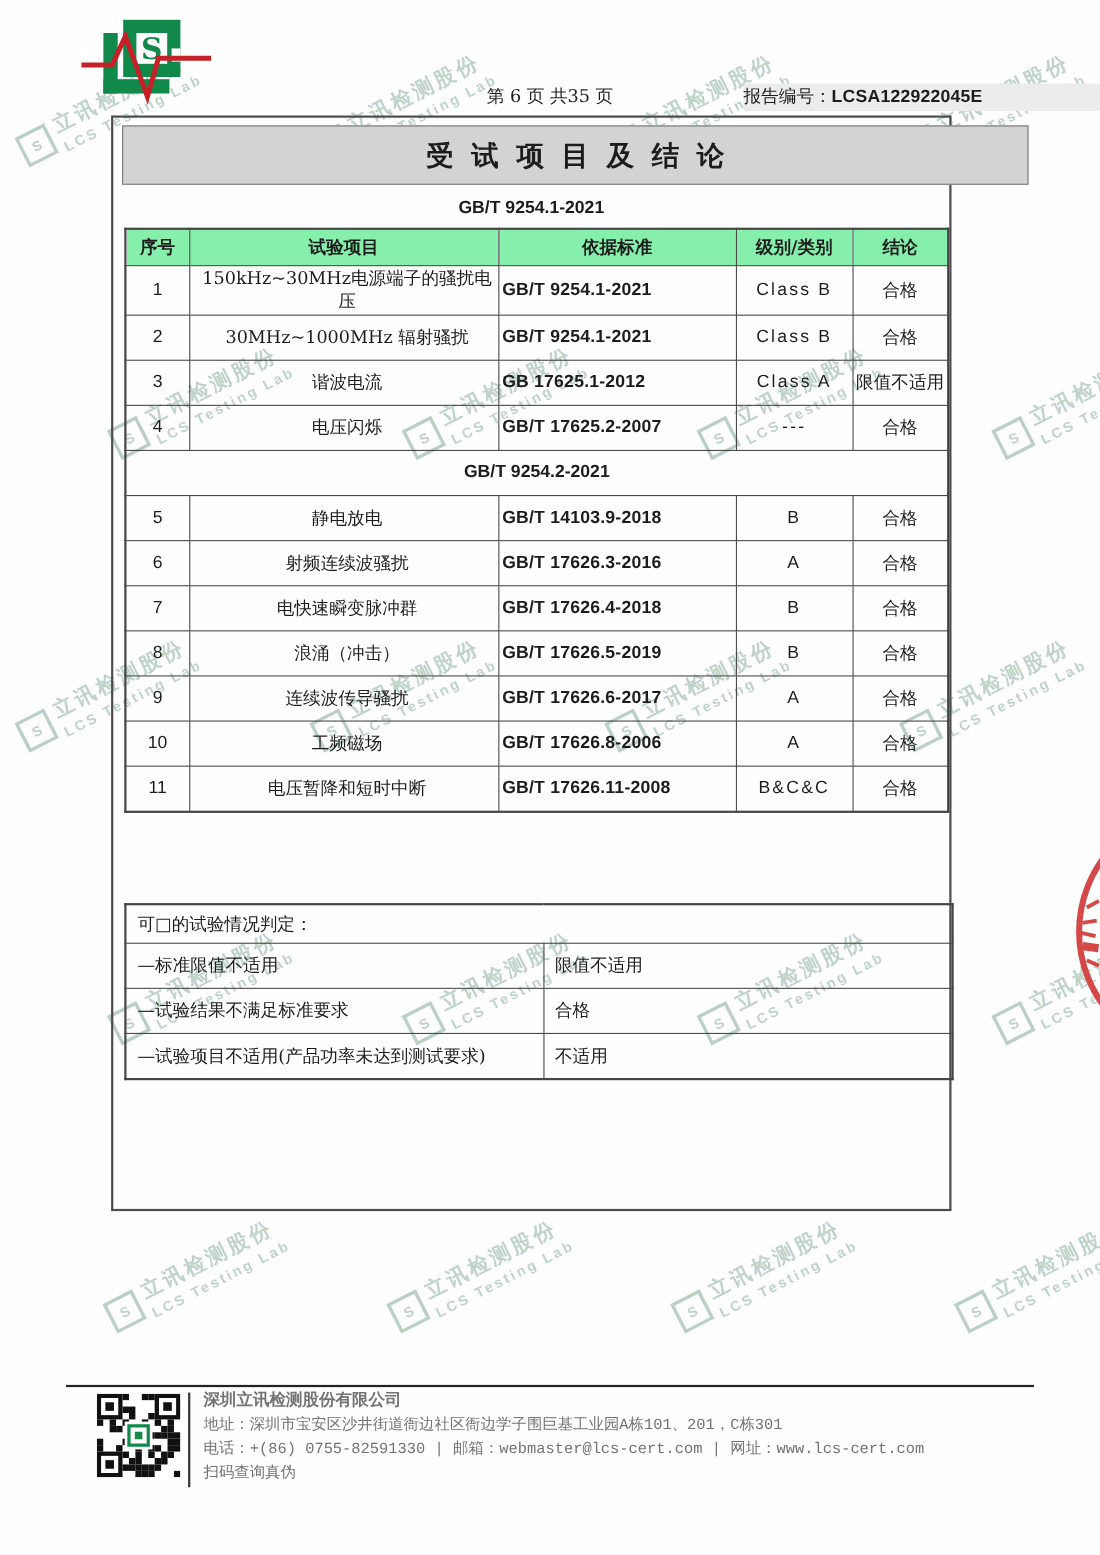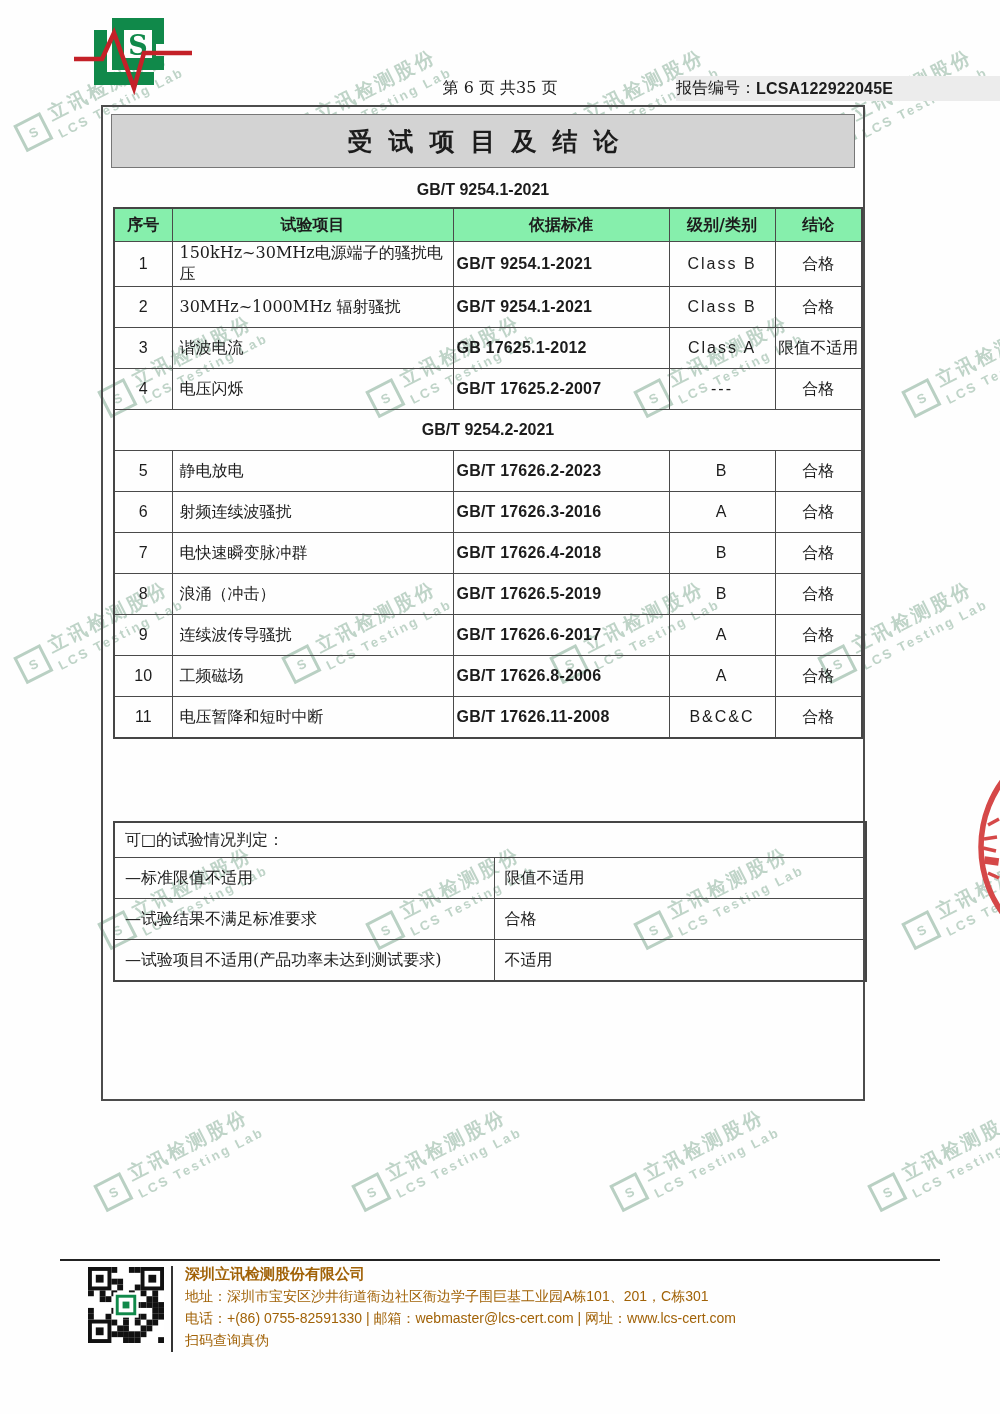--- a/index.html
+++ b/index.html
@@ -24,50 +24,50 @@
   .logo-svg{position:absolute;left:72px;top:8px;}
   .page-info{position:absolute;left:380px;top:78px;width:240px;text-align:center;font-size:16px;}
   .report-band{
     position:absolute;left:676px;top:76px;width:324px;height:25px;background:#ececec;
     display:flex;align-items:center;font-size:16px;
   }
   .report-band .num{font:600 16px "Liberation Sans",sans-serif;letter-spacing:.2px;}
   
   .outer-box{position:absolute;left:101px;top:105px;width:760px;height:992px;border:2px solid #4c4c4c;}
   .title-bar{
-    position:absolute;left:8px;top:7px;width:744px;height:54px;background:#d3d3d3;
+    position:absolute;left:8px;top:7px;width:824px;height:54px;background:#d3d3d3;
     border:1px solid #777;box-sizing:border-box;display:flex;align-items:center;justify-content:center;
     font-size:25px;font-weight:bold;letter-spacing:16px;padding-left:16px;
   }
   .std-top{position:absolute;left:0;top:74px;width:100%;text-align:center;
     font:600 16px "Liberation Sans",sans-serif;}
   
   table{border-collapse:collapse;table-layout:fixed;}
   .results-table{position:absolute;left:10px;top:100px;width:748px;border:2px solid #454545;}
   .results-table th,.results-table td{border:1.6px solid #4a4a4a;overflow:hidden;}
   .results-table th{height:30px;background:#86efac;font-size:16px;font-weight:bold;text-align:center;}
   .results-table td{height:38px;font-size:16px;}
   .cell-no{text-align:center;font-family:"Liberation Sans",sans-serif;font-size:15px;}
-  .cell-item{text-align:left;padding-left:7px;}
+  .cell-item{text-align:center;padding-left:7px;}
   .cell-standard{text-align:left;padding-left:3px;font-family:"Liberation Sans",sans-serif;font-weight:600;letter-spacing:.2px;}
   .cell-class{text-align:center;font-family:"Liberation Sans",sans-serif;font-size:15px;letter-spacing:2px;}
   .cell-conclusion{text-align:center;}
   .section-cell{text-align:center;font:600 16px "Liberation Sans",sans-serif;}
   
   .legend-table{position:absolute;left:10px;top:714px;width:752px;border:2px solid #454545;}
   .legend-table td{border:1.6px solid #4a4a4a;font-size:16px;padding-left:10px;height:38px;}
   .legend-title-cell{height:32px !important;border-radius:12px;}
   
   .stamp-svg{position:absolute;left:938px;top:745px;pointer-events:none;}
   
   .footer-rule{position:absolute;left:60px;top:1259px;width:880px;height:2px;background:#222;}
   .qr-svg{position:absolute;left:88px;top:1267px;}
   .footer-divider{position:absolute;left:171px;top:1266px;width:2px;height:86px;background:#333;}
   .footer-text{position:absolute;left:185px;top:1263px;width:770px;
-    font-family:Liberation Sans, sans-serif;color:#a16207;}
+    font-family:Liberation Mono, monospace;color:#737373;}
   .footer-text .company{font-size:15px;font-weight:bold;line-height:22px;}
   .footer-text .line{font-size:14px;line-height:22px;}
 </style>
 </head>
 <body>
 
 <div class="page">
 
   <div id="wm-layer">
       <div class="wm" style="left: 20px; top: 118px;">
@@ -280,21 +280,21 @@
             <td class="cell-standard">GB/T 17625.2-2007</td>
             <td class="cell-class">---</td>
             <td class="cell-conclusion">合格</td>
           </tr>
           <tr>
             <td class="section-cell" colspan="5">GB/T 9254.2-2021</td>
           </tr>
           <tr>
             <td class="cell-no">5</td>
             <td class="cell-item">静电放电</td>
-            <td class="cell-standard">GB/T 17626.2-2023</td>
+            <td class="cell-standard">GB/T 14103.9-2018</td>
             <td class="cell-class">B</td>
             <td class="cell-conclusion">合格</td>
           </tr>
           <tr>
             <td class="cell-no">6</td>
             <td class="cell-item">射频连续波骚扰</td>
             <td class="cell-standard">GB/T 17626.3-2016</td>
             <td class="cell-class">A</td>
             <td class="cell-conclusion">合格</td>
           </tr>

